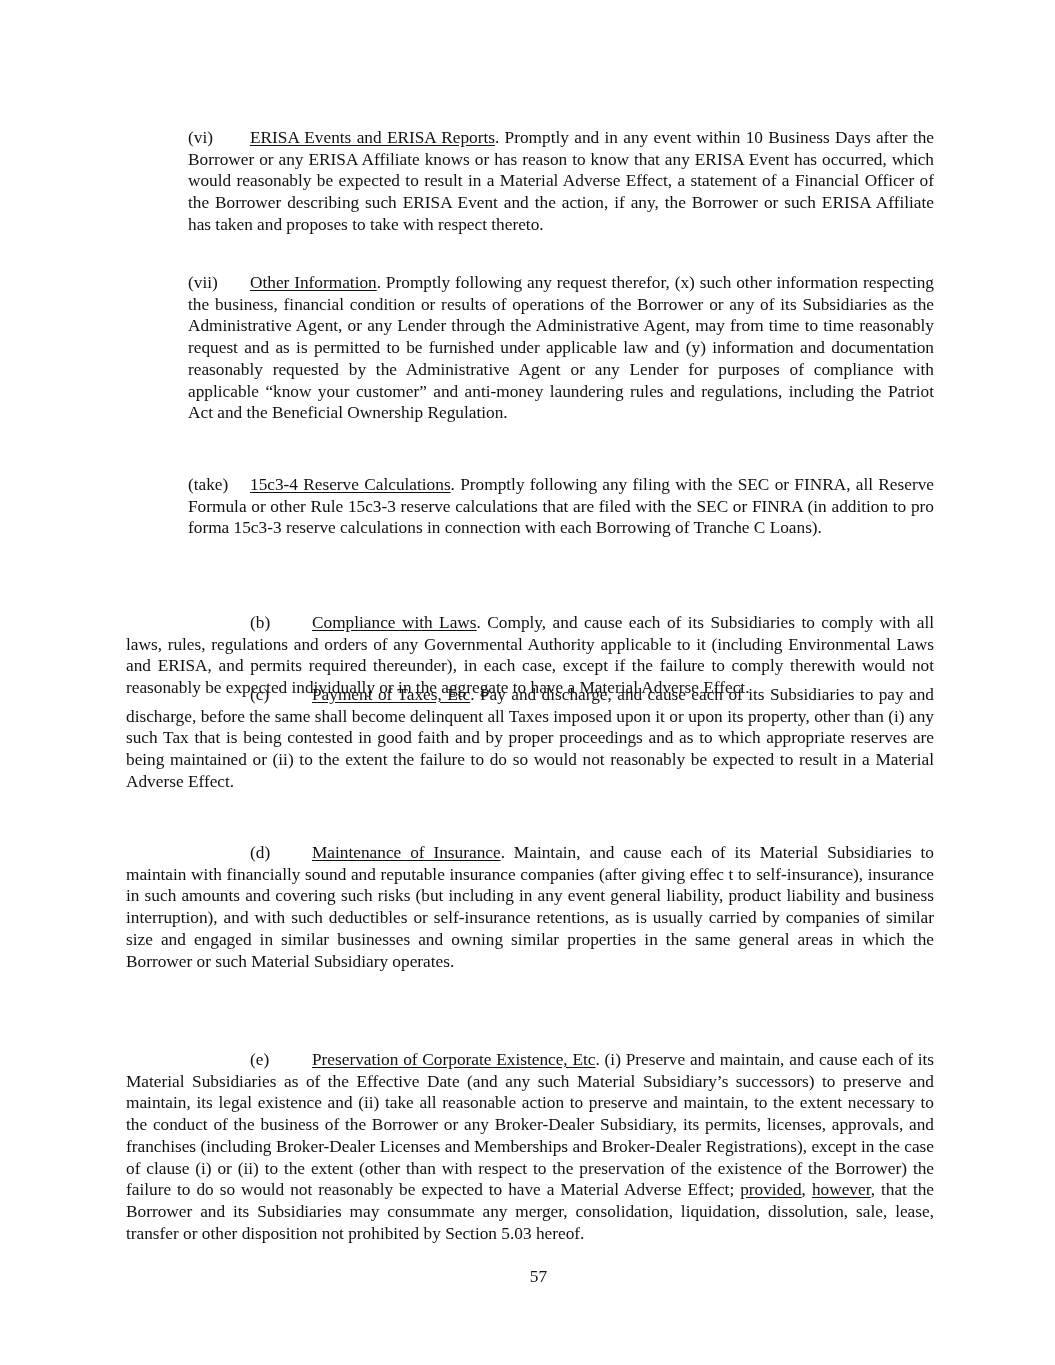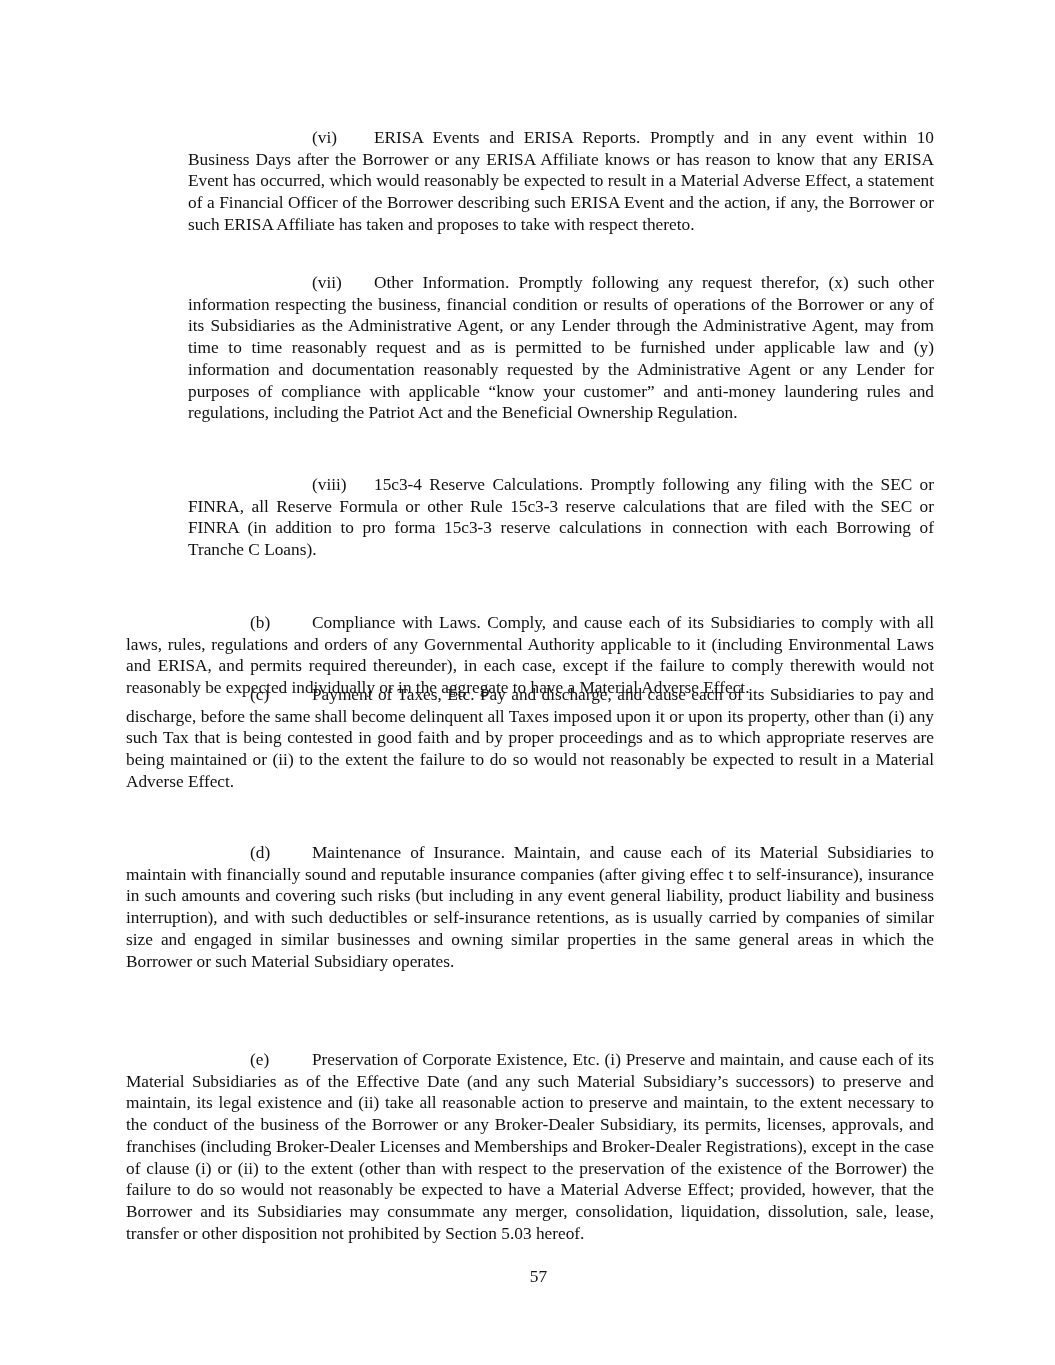--- a/index.html
+++ b/index.html
@@ -25,29 +25,29 @@
     .sub {
       left: 188px;
       width: 746px;
     }
     .main {
       left: 126px;
       width: 808px;
     }
     .sub .num {
       display: inline-block;
-      margin-left: 124px;
       width: 62px;
     }
     .main .num {
       display: inline-block;
       margin-left: 124px;
       width: 62px;
     }
     .u {
+      text-decoration: underline;
       text-underline-offset: 2px;
     }
     .page-number {
       position: absolute;
       left: 11px;
       width: 1055px;
       top: 1266px;
       text-align: center;
     }
   </style>
@@ -58,21 +58,21 @@
 
   <p class="para sub" style="top:127px;">
     <span class="num">(vi)</span><span class="u">ERISA Events and ERISA Reports</span><span>.  Promptly and in any event within 10 Business Days after the Borrower or any ERISA Affiliate  knows or has reason to know that any ERISA Event has occurred, which would reasonably be expected to result in  a Material Adverse Effect, a statement of a Financial Officer of the Borrower describing such ERISA Event and the action, if any, the Borrower or such ERISA Affiliate  has taken and proposes to take with respect thereto.</span>
   </p>
 
   <p class="para sub" style="top:272px;">
     <span class="num">(vii)</span><span class="u">Other Information</span><span>.  Promptly following any request therefor, (x) such other information respecting the business, financial condition or results of operations of the Borrower or any of its Subsidiaries as the Administrative Agent, or any Lender through the Administrative Agent, may from time to time reasonably request and as is permitted to be furnished under applicable law and (y) information and documentation reasonably requested by the Administrative Agent or any Lender for purposes of compliance with applicable “know your customer” and anti-money laundering rules and regulations, including the Patriot Act and the Beneficial  Ownership Regulation.</span>
   </p>
 
   <p class="para sub" style="top:474px;">
-    <span class="num">(viii)</span><span class="u">15c3-4 Reserve Calculations</span><span>. Promptly following any filing with the SEC or FINRA, all Reserve Formula or other Rule  15c3-3 reserve calculations that are filed with the SEC or FINRA (in addition to pro forma 15c3-3 reserve calculations in connection with each Borrowing of Tranche C Loans).</span>
+    <span class="num">(take)</span><span class="u">15c3-4 Reserve Calculations</span><span>. Promptly following any filing with the SEC or FINRA, all Reserve Formula or other Rule  15c3-3 reserve calculations that are filed with the SEC or FINRA (in addition to pro forma 15c3-3 reserve calculations in connection with each Borrowing of Tranche C Loans).</span>
   </p>
 
   <p class="para main" style="top:612px;">
     <span class="num">(b)</span><span class="u">Compliance with Laws</span><span>. Comply, and cause each of its Subsidiaries to comply with all laws, rules, regulations and orders of any Governmental Authority applicable to it (including Environmental Laws and ERISA, and permits required thereunder), in each case, except if the failure to comply therewith would not reasonably be expected individually or in the aggregate to have a Material Adverse Effect.</span>
   </p>
 
   <p class="para main" style="top:684px;">
     <span class="num">(c)</span><span class="u">Payment of Taxes, Etc</span><span>. Pay and discharge, and cause each of its  Subsidiaries to pay and discharge, before the same shall become delinquent all Taxes imposed upon it or upon its property, other than (i) any such Tax that is being contested in good faith and by proper proceedings and as to which appropriate reserves are being maintained or (ii)  to the extent the failure  to do so would not reasonably be expected to result in a Material Adverse Effect.</span>
   </p>
 

